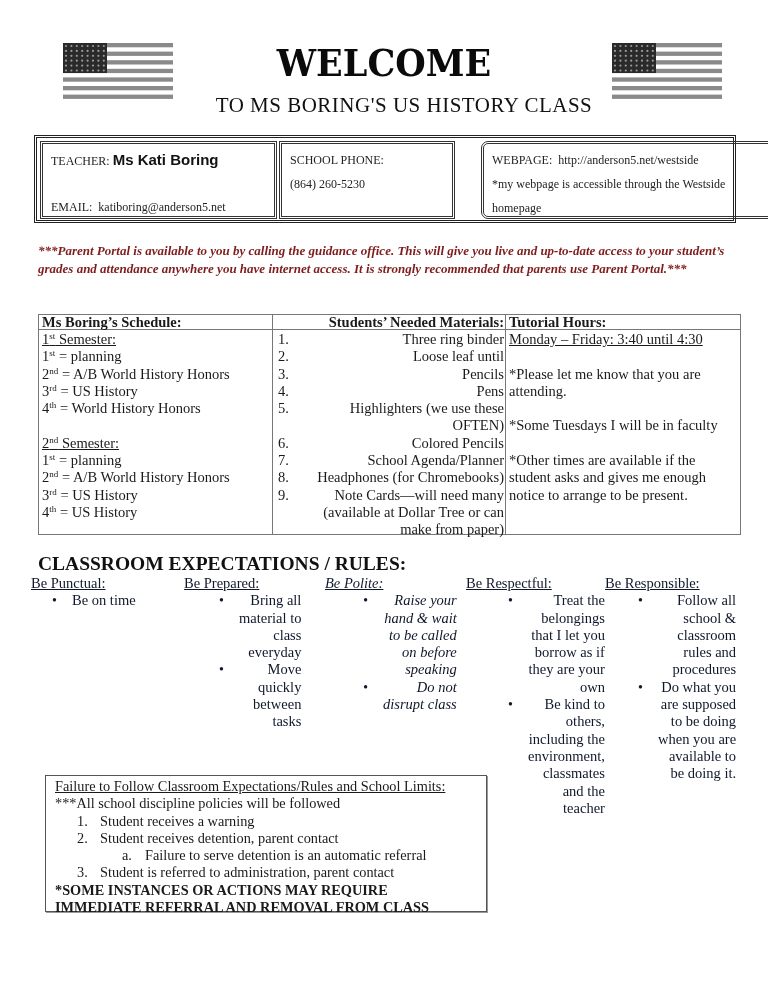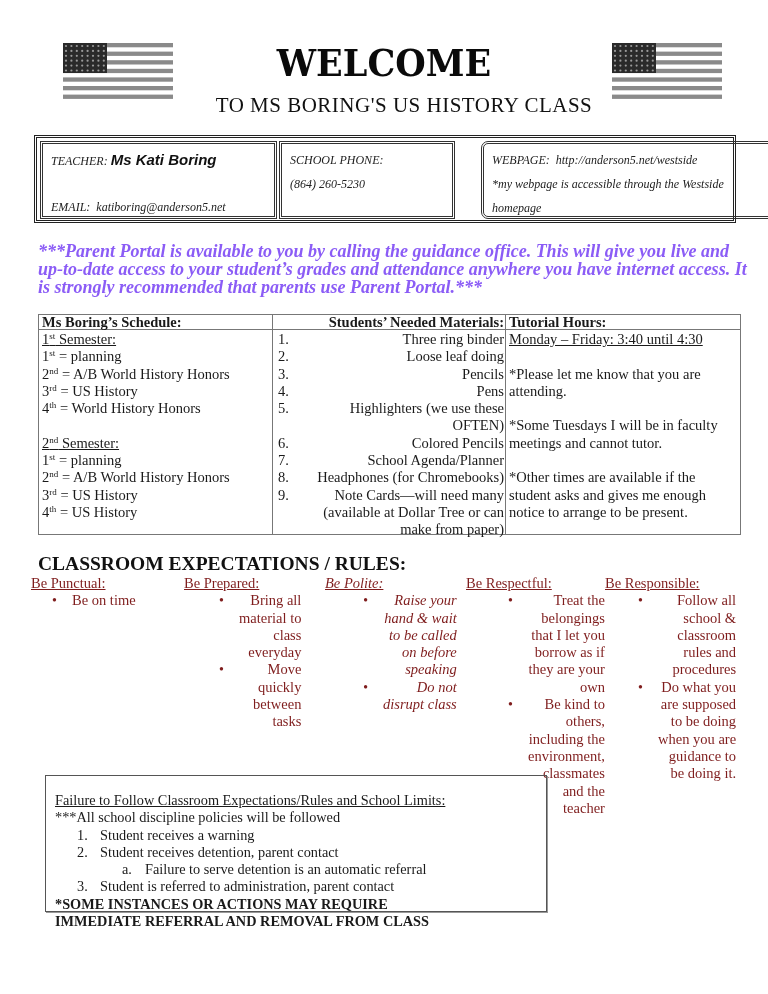--- a/index.html
+++ b/index.html
@@ -10,58 +10,58 @@
   .flag { position: absolute; width: 110px; height: 56px; }
   .welcome { position: absolute; left: 0; width: 768px; top: 42px; text-align: center;
              font-family: "DejaVu Serif", serif; font-weight: 900; font-size: 35px;
              letter-spacing: 0px; color: #0a0a0a; transform: scaleY(1.05); }
   .subtitle { position: absolute; left: 0; width: 768px; top: 93px; text-align: center;
               font-family: "Liberation Serif", serif; font-size: 21px; letter-spacing: 0.5px;
               font-variant: small-caps; text-transform: uppercase; color: #111; padding-left: 20px; }
 
   
   .infobox { position: absolute; left: 34px; top: 135px; width: 702px; height: 88px;
-             border: 3px double #222; box-sizing: border-box; padding: 16px; font-style: italic; }
+             border: 3px double #222; box-sizing: border-box; padding: 16px; }
   .infocell { position: absolute; top: 3px; height: 78px; border: 3px double #333;
               box-sizing: border-box; font-size: 12px; color: #222; }
   .cell1 { left: 3px; width: 237px; }
   .cell2 { left: 242px; width: 176px; }
   .cell3 { left: 444px; width: 303px; border-radius: 7px; }
   .infocell .line { position: absolute; left: 8px; white-space: nowrap; }
   .teacher-name { font-family: "Liberation Sans", sans-serif; font-weight: bold; font-size: 15px; color: #111; }
 
   
   .portal { position: absolute; left: 38px; top: 242px; width: 710px;
-            font-style: italic; font-weight: bold; font-size: 18px; line-height: 18px; color: #8b5cf6; }
+            font-style: italic; font-weight: bold; font-size: 13px; line-height: 18px; color: #7f1d1d; }
 
   
   .tbl { position: absolute; left: 38px; top: 314px; width: 703px; height: 221px;
          border: 1px solid #777; box-sizing: border-box; text-decoration: underline; }
   .tbl .vline { position: absolute; top: 0; bottom: 0; width: 1px; background: #777; }
   .tbl .hline { position: absolute; left: 0; right: 0; top: 14px; height: 1px; background: #777; }
   .col { position: absolute; top: 0; font-size: 14.5px; line-height: 17.3px; color: #1a1a1a; }
   .col .hd { font-weight: bold; height: 15px; line-height: 15px; margin-bottom: 1px; }
   .u { text-decoration: underline; }
   sup { font-size: 9px; line-height: 0; vertical-align: 5px; }
   .mat-list { margin: 0; padding: 0; list-style: none; }
   .mat-list li { position: relative; padding-left: 24px; }
   .mat-list li .num { position: absolute; left: 2px; }
 
   
   .rules-title { position: absolute; left: 38px; top: 553px; font-size: 19.5px; font-weight: bold; color: #111; }
-  .rule-col { position: absolute; font-size: 14.5px; line-height: 17.3px; color: #7f1d1d; }
+  .rule-col { position: absolute; font-size: 14.5px; line-height: 17.3px; color: #0f172a; }
   .rule-col .rh { text-decoration: underline; margin-bottom: 0px; }
   .rule-col ul { margin: 0; padding: 0; list-style: none; }
   .rule-col li { position: relative; padding-left: 22px; text-align: right; }
   .rule-col li::before { content: "\2022"; position: absolute; left: 2px; top: 0; font-size: 14px; }
 
   
-  .failbox { position: absolute; left: 45px; top: 775px; width: 502px; height: 137px;
+  .failbox { position: absolute; left: 45px; top: 775px; width: 442px; height: 137px;
              border: 1px solid #555; box-sizing: border-box; box-shadow: 1px 1px 0 #999;
-             padding: 16px 0 0 9px; font-size: 14.3px; line-height: 17.3px; color: #1a1a1a; }
+             padding: 2px 0 0 9px; font-size: 14.3px; line-height: 17.3px; color: #1a1a1a; }
   .failbox .ol-item { position: relative; padding-left: 45px; }
   .failbox .ol-item .n { position: absolute; left: 22px; }
   .failbox .sub-item { position: relative; padding-left: 90px; }
   .failbox .sub-item .n { position: absolute; left: 67px; }
   .failbox .bold { font-weight: bold; }
 </style>
 </head>
 <body>
 
 <svg class="flag" style="left:63px; top:43px;" viewBox="0 0 110 56">
@@ -245,21 +245,21 @@
 
   <div class="col" style="left:237px; width:228px;text-align:right;">
     <div class="hd">Students’ Needed Materials:</div>
     <ul class="mat-list" id="materials-list">
         <li>
           <span class="num">1.</span>
           <div>Three ring binder</div>
         </li>
         <li>
           <span class="num">2.</span>
-          <div>Loose leaf doing</div>
+          <div>Loose leaf until</div>
         </li>
         <li>
           <span class="num">3.</span>
           <div>Pencils</div>
         </li>
         <li>
           <span class="num">4.</span>
           <div>Pens</div>
         </li>
         <li>
@@ -293,21 +293,20 @@
     <div class="u">Monday – Friday: 3:40 until 4:30</div>
     <div id="tutorial-notes">
         <div style="height:17.3px"></div>
         <div>
           <div>*Please let me know that you are</div>
           <div>attending.</div>
         </div>
         <div style="height:17.3px"></div>
         <div>
           <div>*Some Tuesdays I will be in faculty</div>
-          <div>meetings and cannot tutor.</div>
         </div>
         <div style="height:17.3px"></div>
         <div>
           <div>*Other times are available if the</div>
           <div>student asks and gives me enough</div>
           <div>notice to arrange to be present.</div>
         </div>
       </div>
   </div>
 </div>
@@ -385,21 +384,21 @@
           <div>school &amp;</div>
           <div>classroom</div>
           <div>rules and</div>
           <div>procedures</div>
         </li>
         <li>
           <div>Do what you</div>
           <div>are supposed</div>
           <div>to be doing</div>
           <div>when you are</div>
-          <div>guidance to</div>
+          <div>available to</div>
           <div>be doing it.</div>
         </li>
       </ul>
     </div>
   </div>
 
 <div class="failbox">
   <div class="u">Failure to Follow Classroom Expectations/Rules and School Limits:</div>
   <div>***All school discipline policies will be followed</div>
   <div id="consequence-steps">

